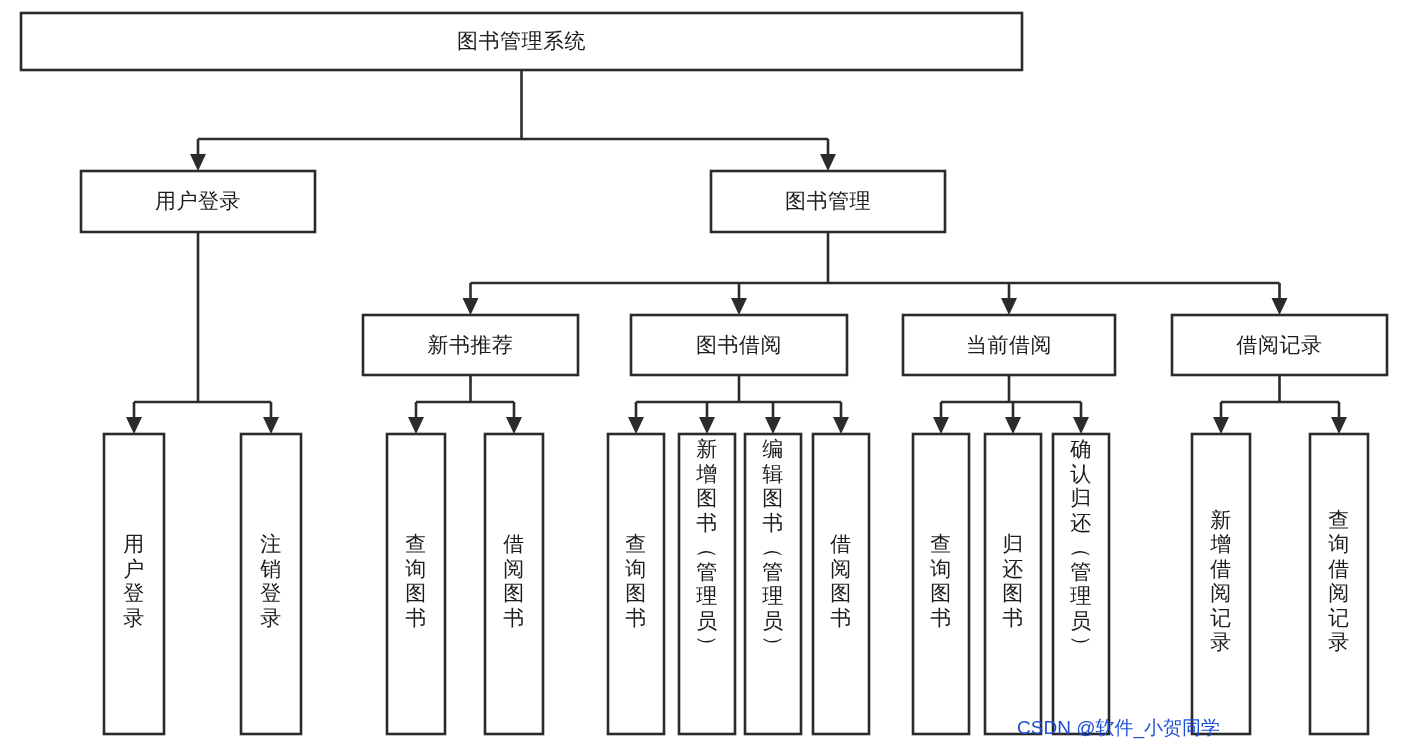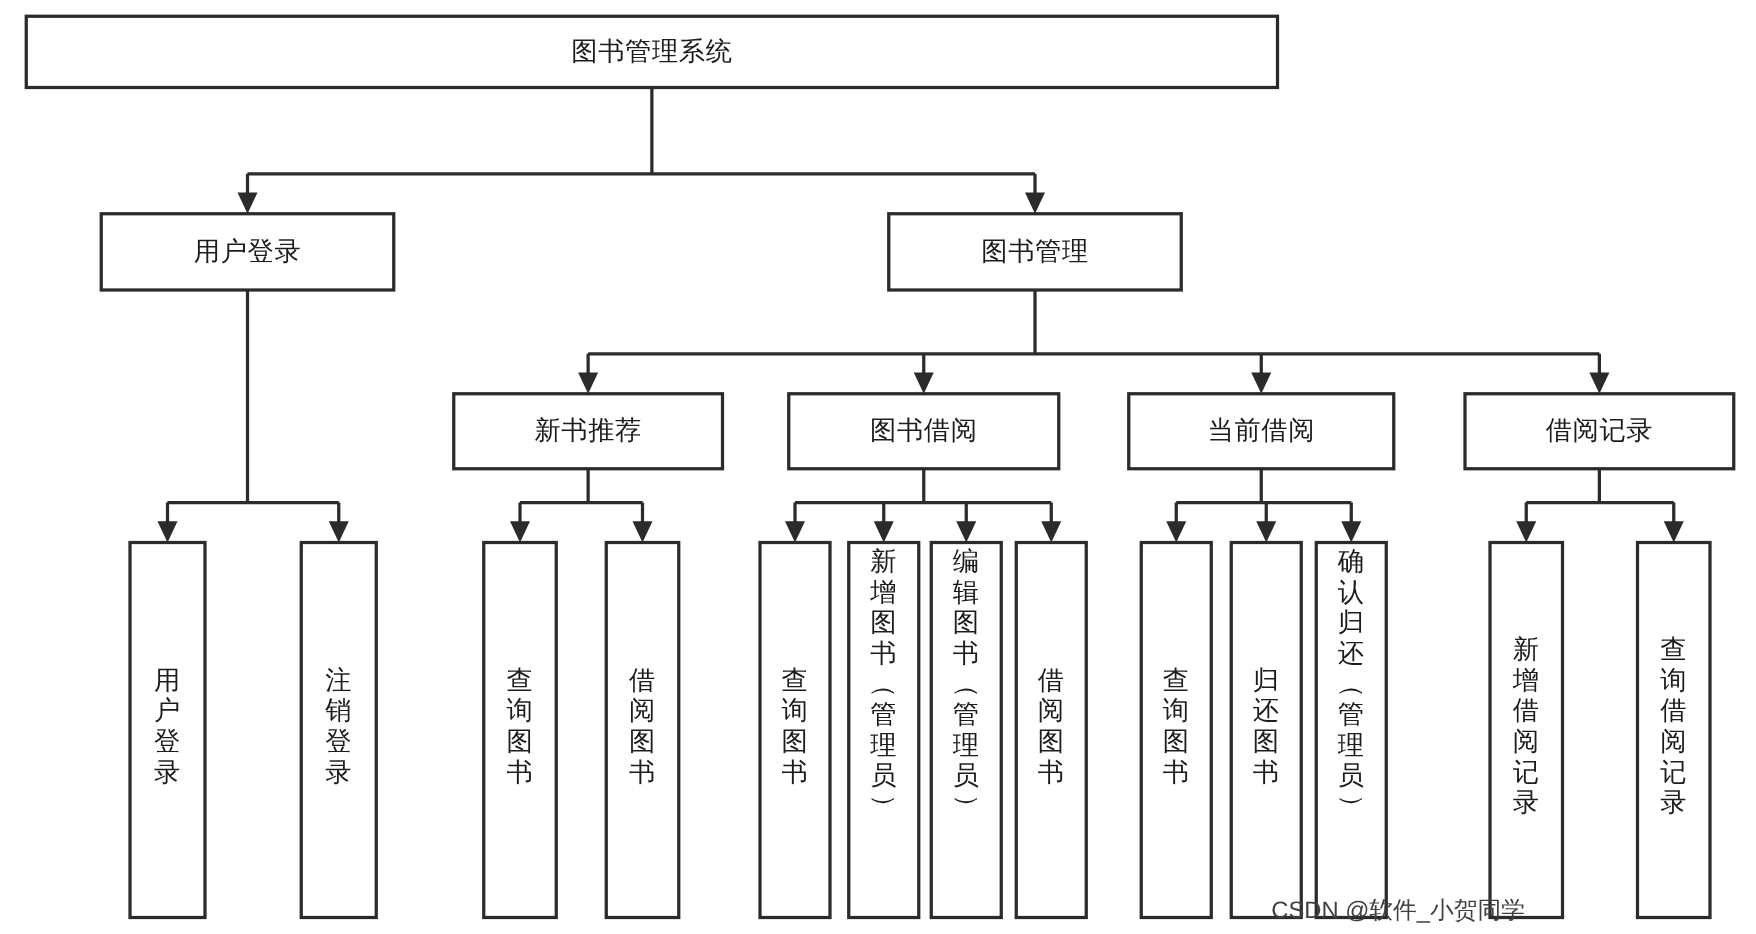--- a/index.html
+++ b/index.html
@@ -57,21 +57,21 @@
   .arrow-head {
     fill: #2b2b2b;
     stroke: none;
   }
   .watermark {
     position: absolute;
     right: 12px;
     bottom: 6px;
     font-family: "Liberation Sans", "DejaVu Sans", sans-serif;
     font-size: 19px;
-    color: #404040;
+    color: #1d4ed8;
     white-space: nowrap;
     user-select: none;
   }
 </style>
 </head>
 <body>
 
 <div id="diagram-root">
   <svg id="chart-svg" viewBox="0 0 1405 747">
     <g id="edge-layer">

